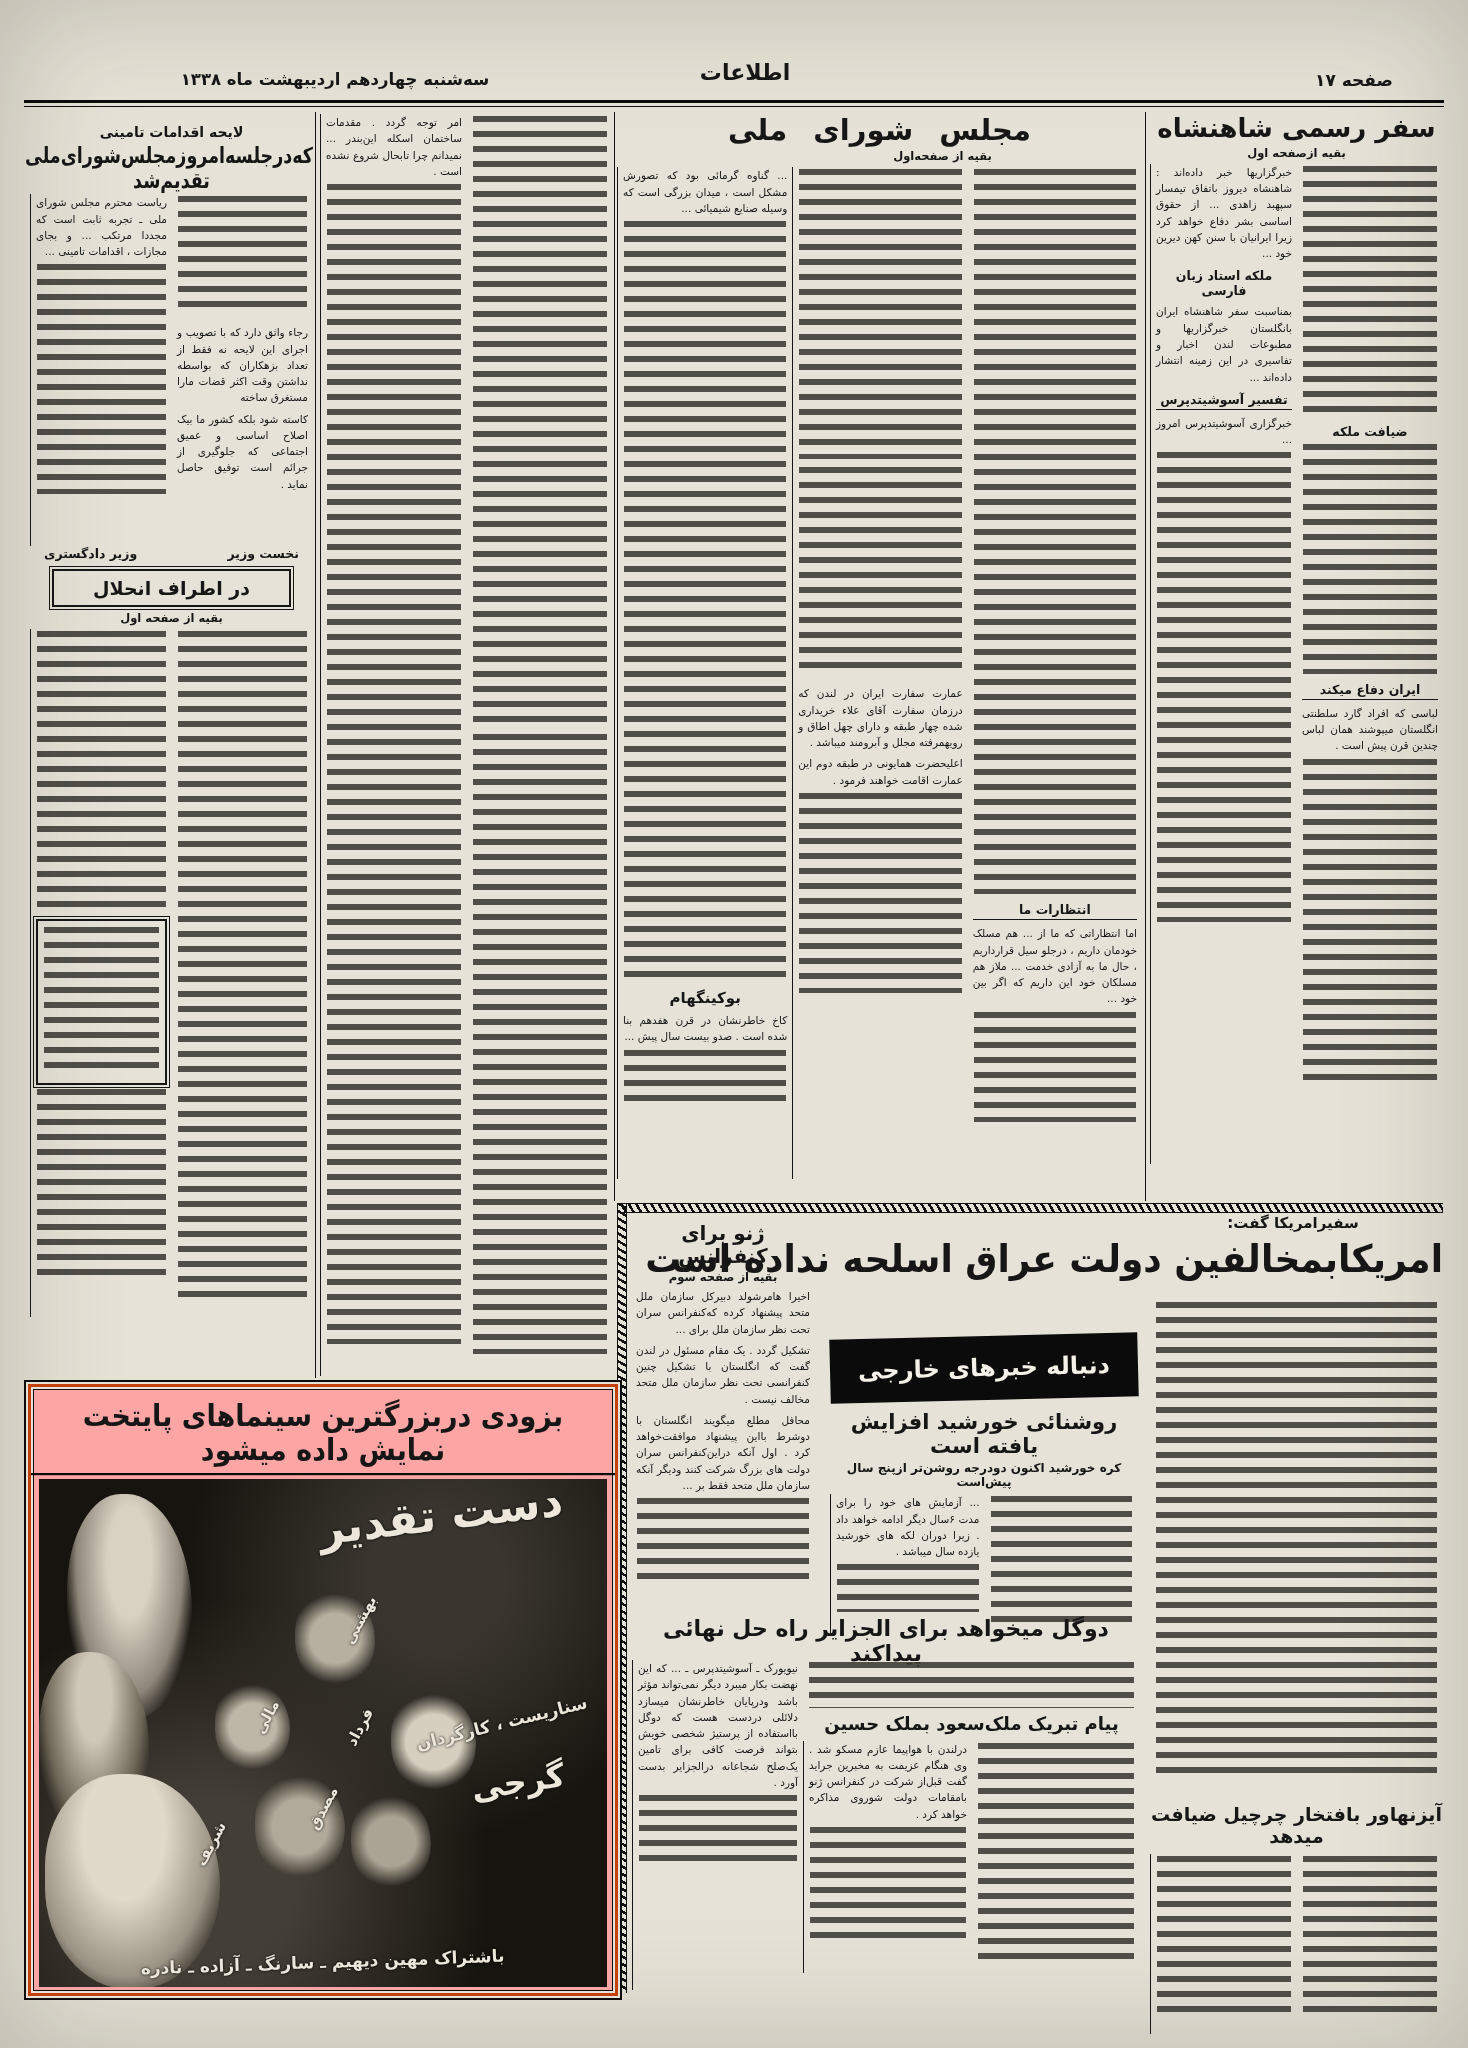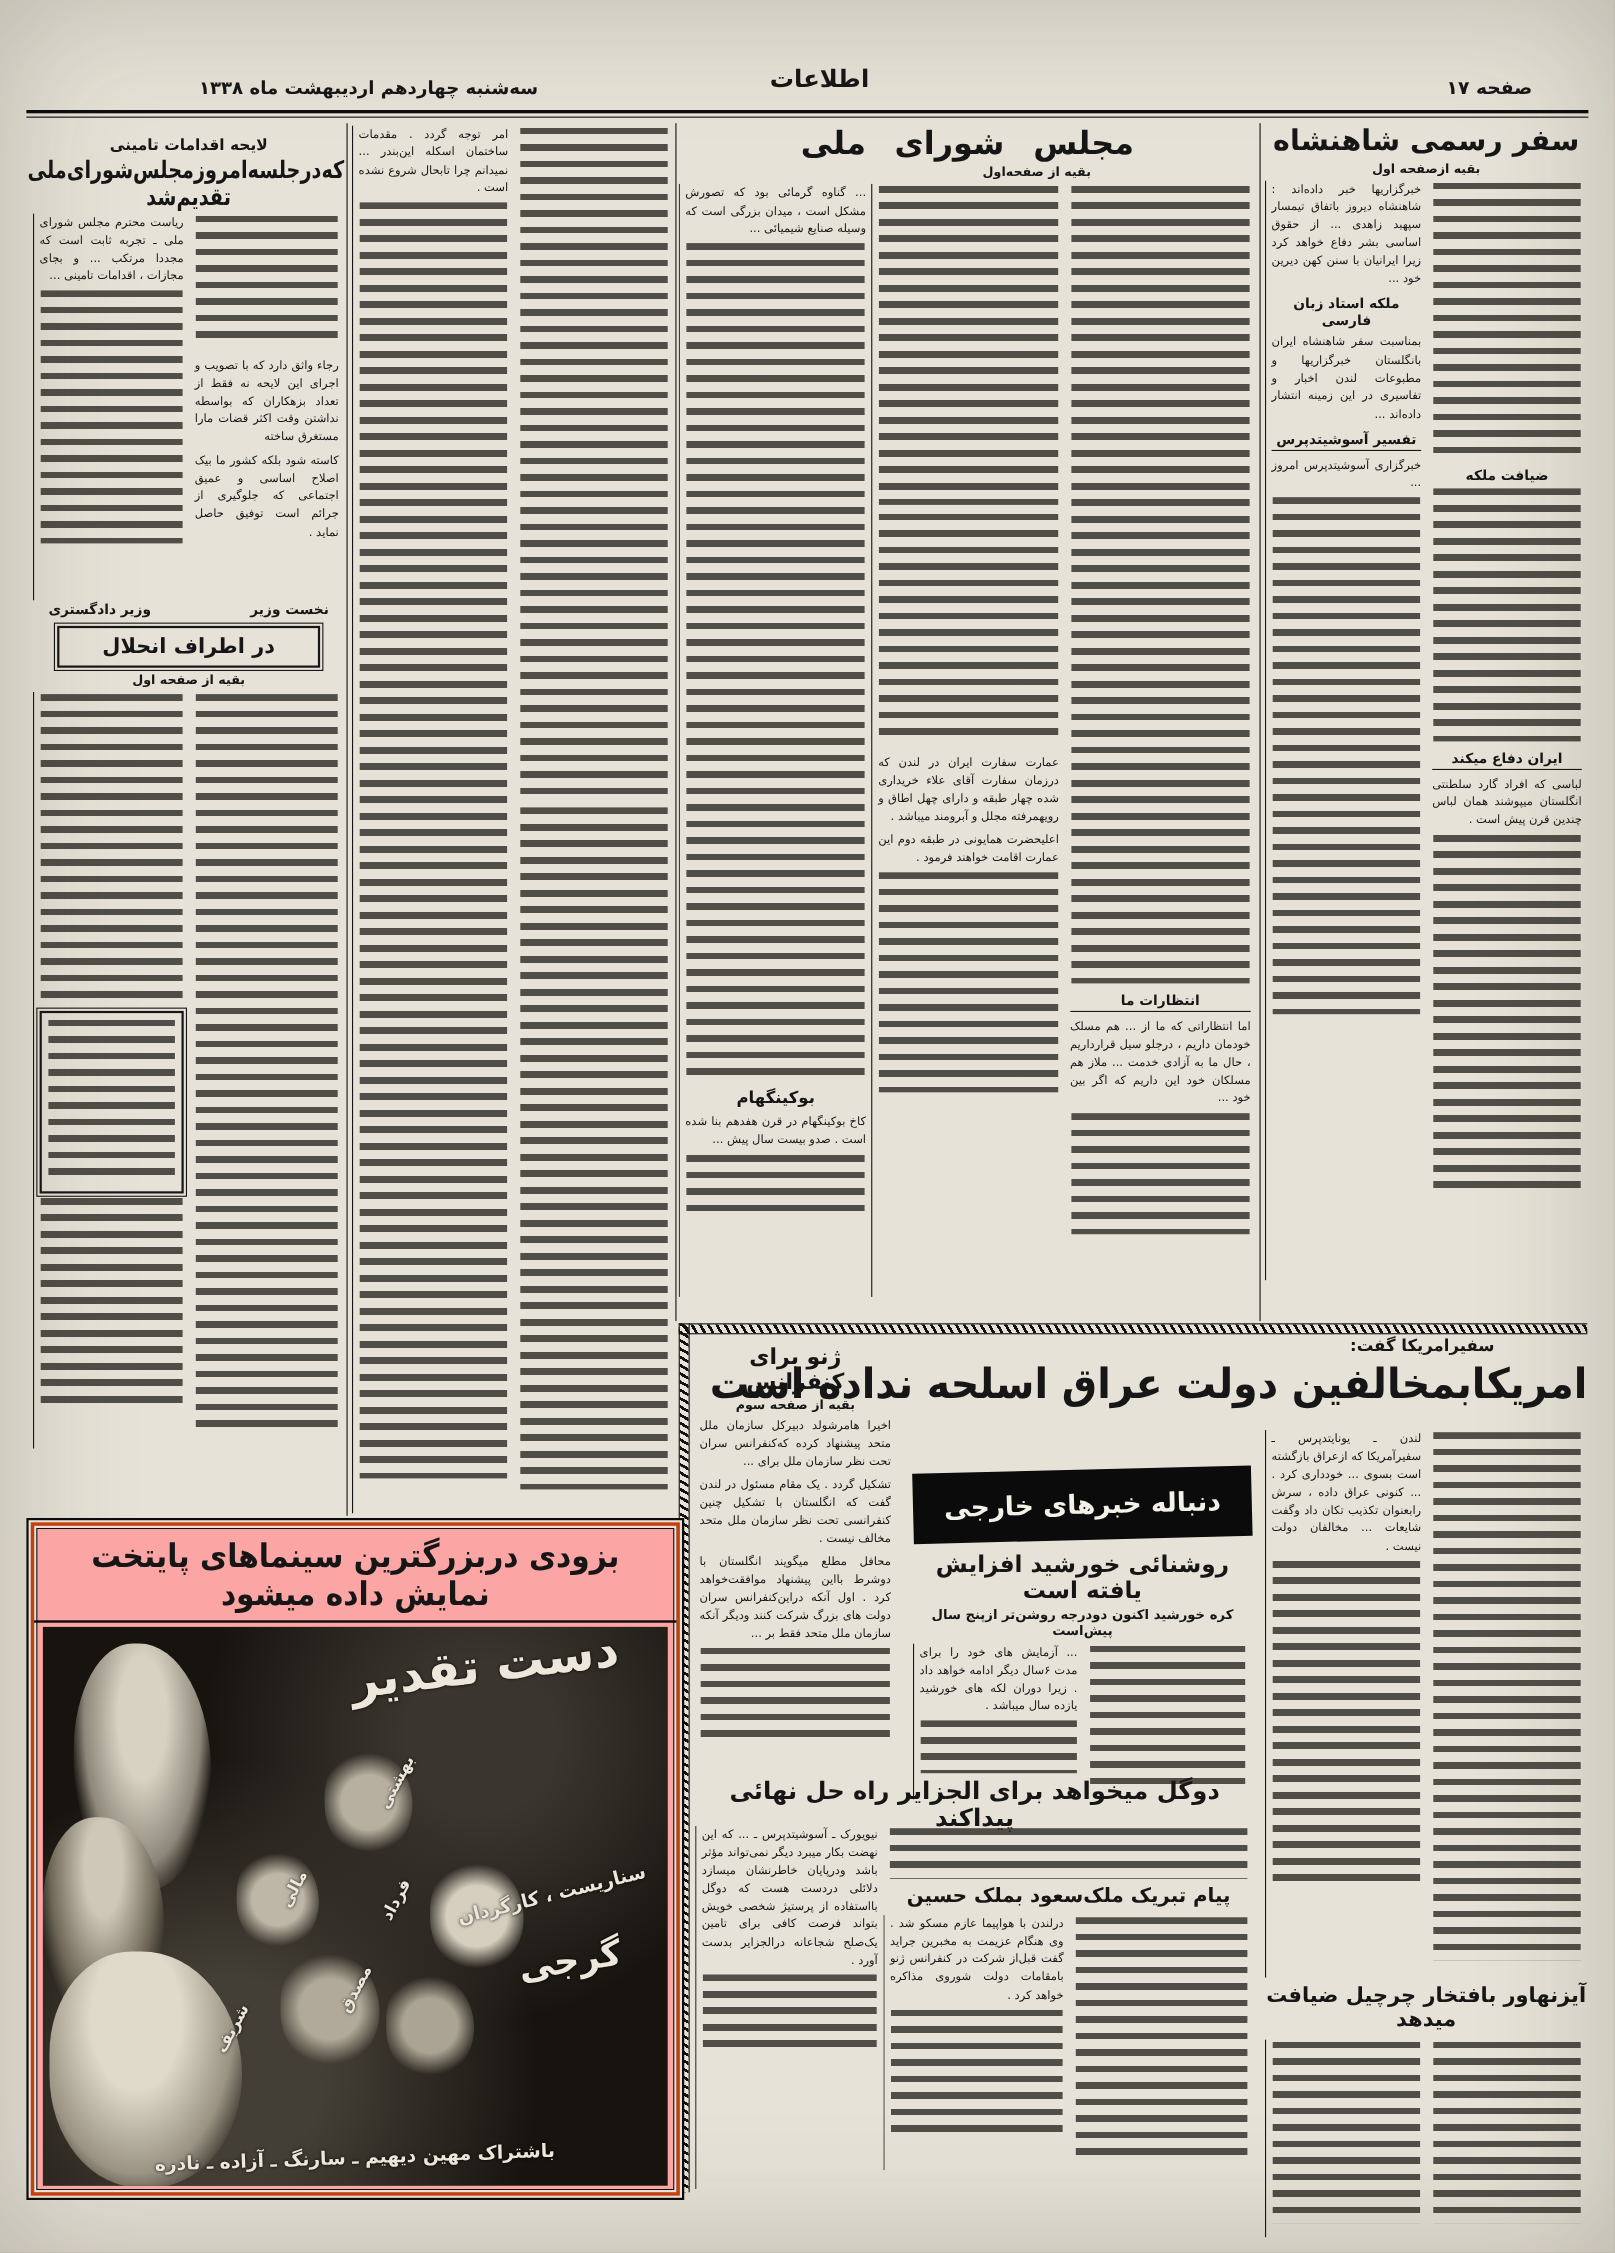--- a/index.html
+++ b/index.html
@@ -81,21 +81,21 @@
   </div>
 
   <div class="abs" style="left:617px;top:114px;width:525px;height:1089px;">
     <div class="title-lg c" style="font-size:29px;word-spacing:16px;">مجلس شورای ملی</div>
     <div class="cont" style="width:60%;margin-right:8%;">بقیه از صفحه‌اول</div>
     <div class="cols" style="height:1012px;">
       <div class="col">
         <p class="body">... گناوه گرمائی بود که تصورش مشکل است ، میدان بزرگی است که وسیله صنایع شیمیائی ...</p>
         <div class="greek" style="height:760px;"></div>
         <div class="sub" style="font-size:15px;">بوکینگهام</div>
-        <p class="body">کاخ بوکینگهام در قرن هفدهم بنا شده است . صدو بیست سال پیش ...</p>
+        <p class="body">کاخ خاطرنشان در قرن هفدهم بنا شده است . صدو بیست سال پیش ...</p>
         <div class="greek" style="height:60px;"></div>
       </div>
       <div class="col">
         <div class="greek" style="height:290px;"></div>
         <div class="greek" style="height:210px;"></div>
         <p class="body">عمارت سفارت ایران در لندن که درزمان سفارت آقای علاء خریداری شده چهار طبقه و دارای چهل اطاق و رویهمرفته مجلل و آبرومند میباشد .</p>
         <p class="body">اعلیحضرت همایونی در طبقه دوم این عمارت اقامت خواهند فرمود .</p>
         <div class="greek" style="height:200px;"></div>
       </div>
       <div class="col">
@@ -164,24 +164,20 @@
     <p class="body">تشکیل گردد . یک مقام مسئول در لندن گفت که انگلستان با تشکیل چنین کنفرانسی تحت نظر سازمان ملل متحد مخالف نیست .</p>
     <p class="body">محافل مطلع میگویند انگلستان با دوشرط بااین پیشنهاد موافقت‌خواهد کرد . اول آنکه دراین‌کنفرانس سران دولت های بزرگ شرکت کنند ودیگر آنکه سازمان ملل متحد فقط بر ...</p>
     <div class="greek" style="height:90px;"></div>
   </div>
 
   <div class="abs b" style="left:1150px;top:1214px;width:286px;font-size:15px;text-align:center;">سفیرامریکا گفت:</div>
   <div class="abs title-lg c" style="left:820px;top:1238px;width:623px;font-size:36px;white-space:nowrap;transform:scaleY(1.05);">امریکابمخالفین دولت عراق اسلحه نداده است</div>
 
   <div class="abs" style="left:1150px;top:1300px;width:293px;height:740px;">
     <div class="cols" style="height:498px;">
-      <div class="col">
-        <p class="body">لندن ـ یونایتدپرس ـ سفیرآمریکا که ازعراق بازگشته است بسوی ... خودداری کرد . ... کنونی عراق داده ، سرش رابعنوان تکذیب تکان داد وگفت شایعات ... مخالفان دولت نیست .</p>
-        <div class="greek" style="height:300px;"></div>
-      </div>
       <div class="col">
         <div class="greek" style="height:480px;"></div>
       </div>
     </div>
     <div class="title-lg c" style="font-size:19px;margin:6px 0;">آیزنهاور بافتخار چرچیل ضیافت میدهد</div>
     <div class="cols" style="height:180px;">
       <div class="col">
         <div class="greek" style="height:165px;"></div>
       </div>
       <div class="col">

